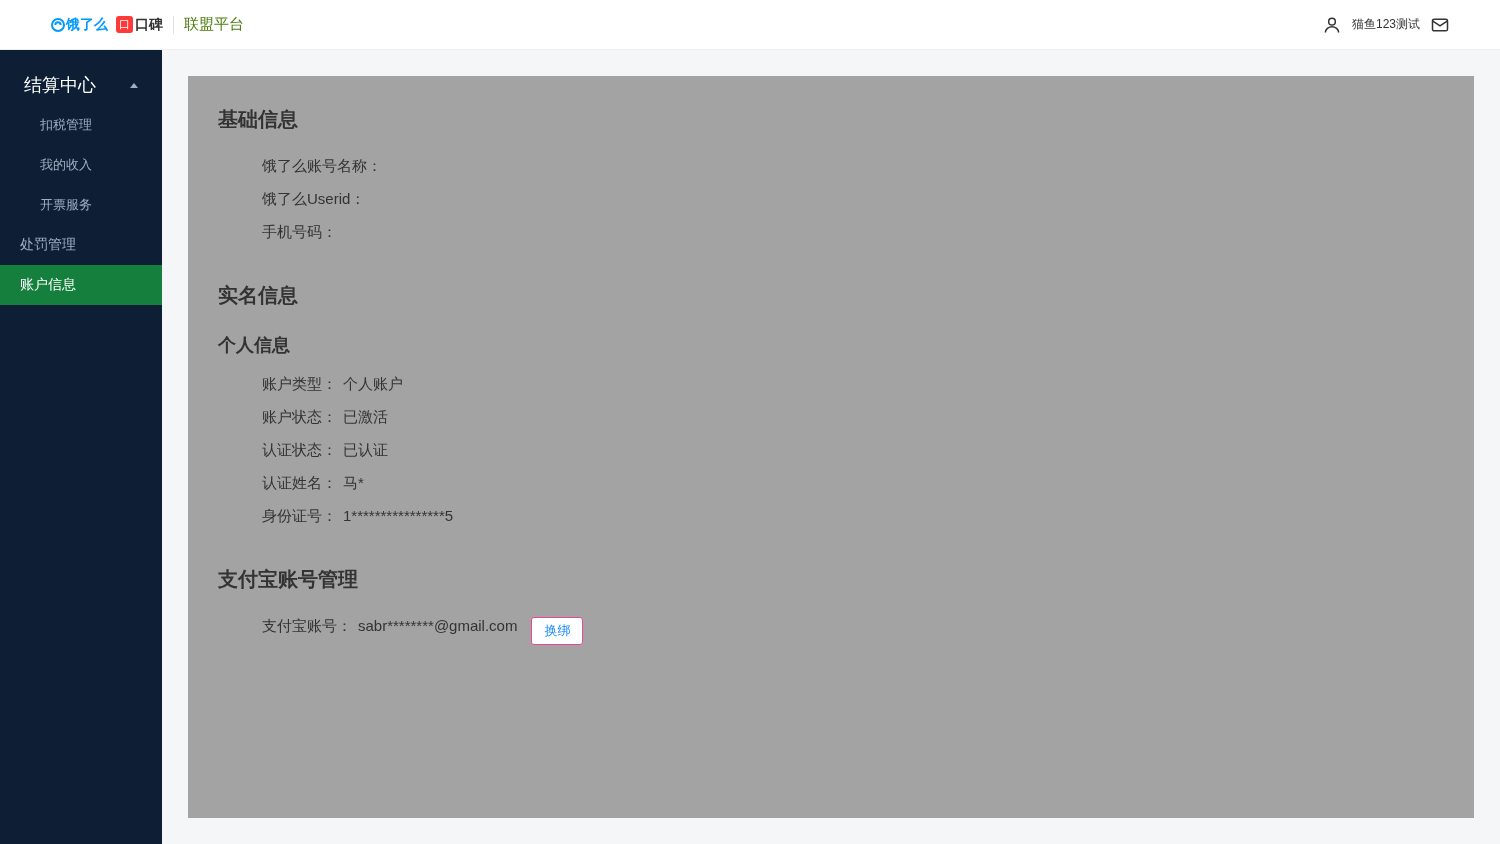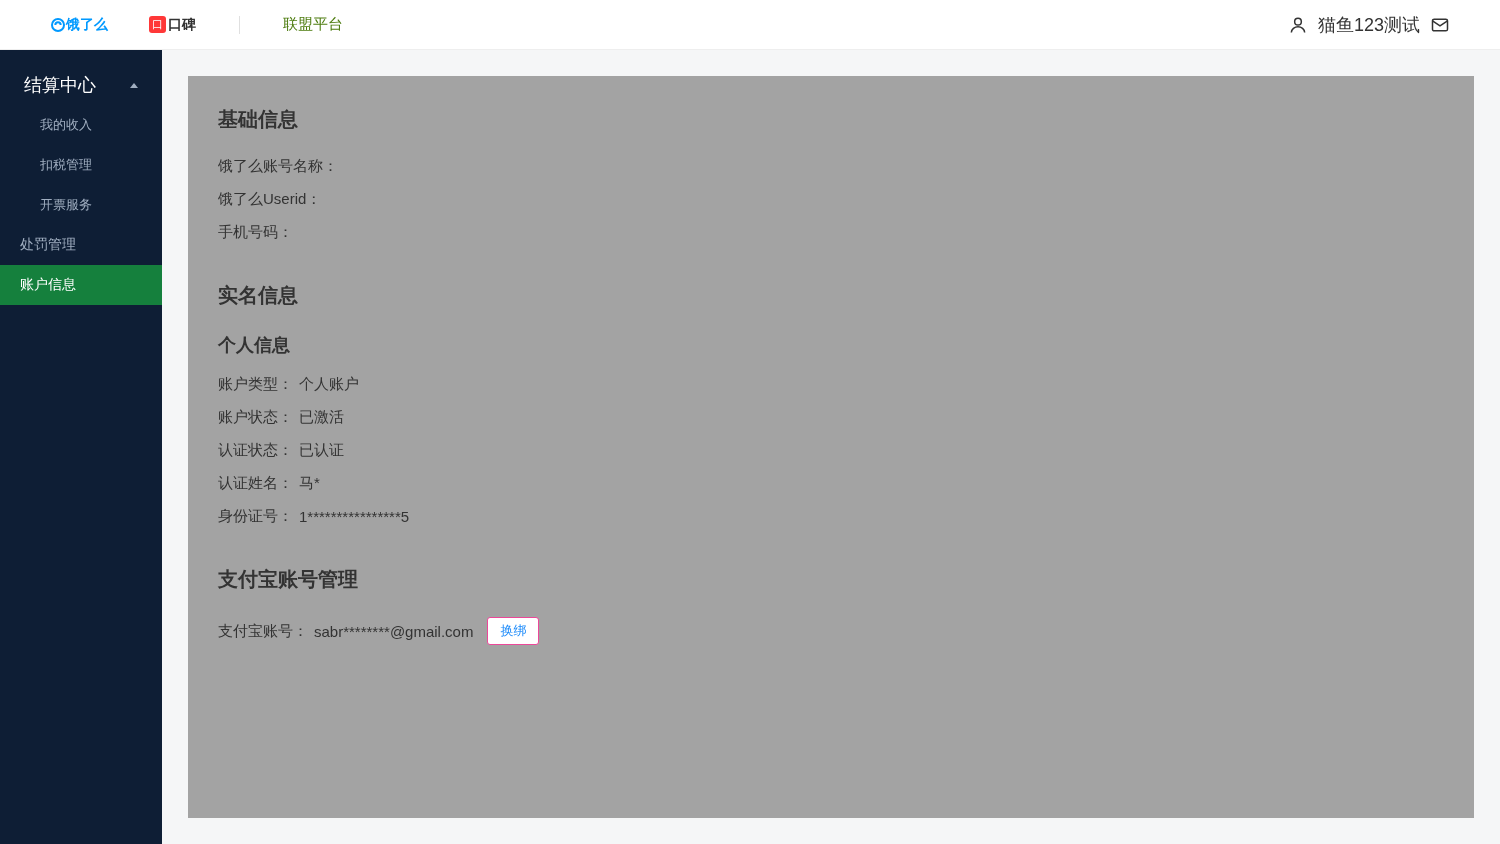--- a/index.html
+++ b/index.html
@@ -20,21 +20,20 @@
       display: flex;
       align-items: center;
       padding: 0 50px;
       border-bottom: 1px solid #eee;
       position: relative;
     }
     .logo-group {
       display: flex;
       align-items: center;
       margin-right: 40px;
-      gap: 33px;
     }
     .logo-eleme {
       display: inline-flex;
       align-items: center;
       color: #09f;
       font-weight: bold;
       font-size: 14px;
     }
     .logo-koubei {
       display: inline-flex;
@@ -99,21 +98,21 @@
       display: flex;
       align-items: center;
       gap: 10px;
     }
     .user-icon svg, .mail-icon svg {
       width: 20px;
       height: 20px;
       display: block;
     }
     .username {
-      font-size: 18px;
+      font-size: 12px;
       color: #333;
     }
     
     
     .layout {
       display: flex;
       min-height: calc(100vh - 50px);
     }
     
     
@@ -184,24 +183,25 @@
       margin-bottom: 24px;
     }
     .sub-section-title {
       font-size: 18px;
       font-weight: 700;
       color: #333;
       margin-bottom: 18px;
     }
     .info-row {
       display: flex;
-      align-items: center;
+      align-items: flex-start;
       margin-bottom: 14px;
       font-size: 15px;
       color: #333;
+      margin-left: 44px;
     }
     .info-label {
       min-width: auto;
     }
     .info-label.fixed {
       min-width: 68px;
     }
     .info-value {
       margin-left: 6px;
     }
@@ -253,22 +253,22 @@
     </span>
   </div>
 </div>
 
 <div class="layout">
   <aside class="sidebar">
     <div class="sidebar-group-header">
       <span>结算中心</span>
       <span class="chevron-up"></span>
     </div>
+    <div class="sidebar-sub-item">扣税管理</div>
     <div class="sidebar-sub-item">我的收入</div>
-    <div class="sidebar-sub-item">扣税管理</div>
     <div class="sidebar-sub-item">开票服务</div>
     <div class="sidebar-item">处罚管理</div>
     <div class="sidebar-item active">账户信息</div>
   </aside>
 
   <main class="main">
     <div class="card">
 
       <div class="section">
         <h2 class="section-title">基础信息</h2>

